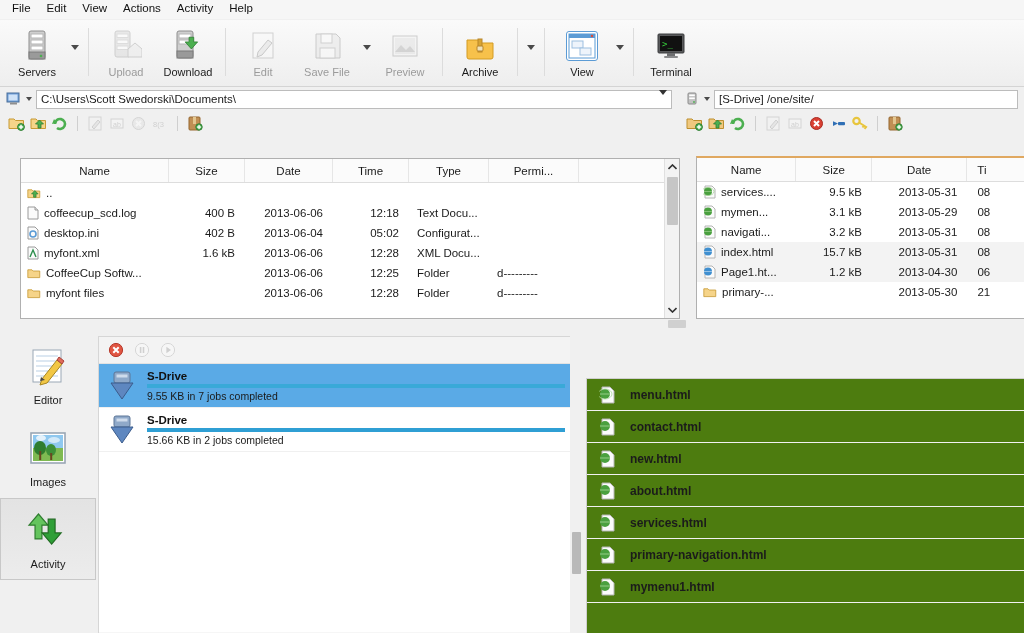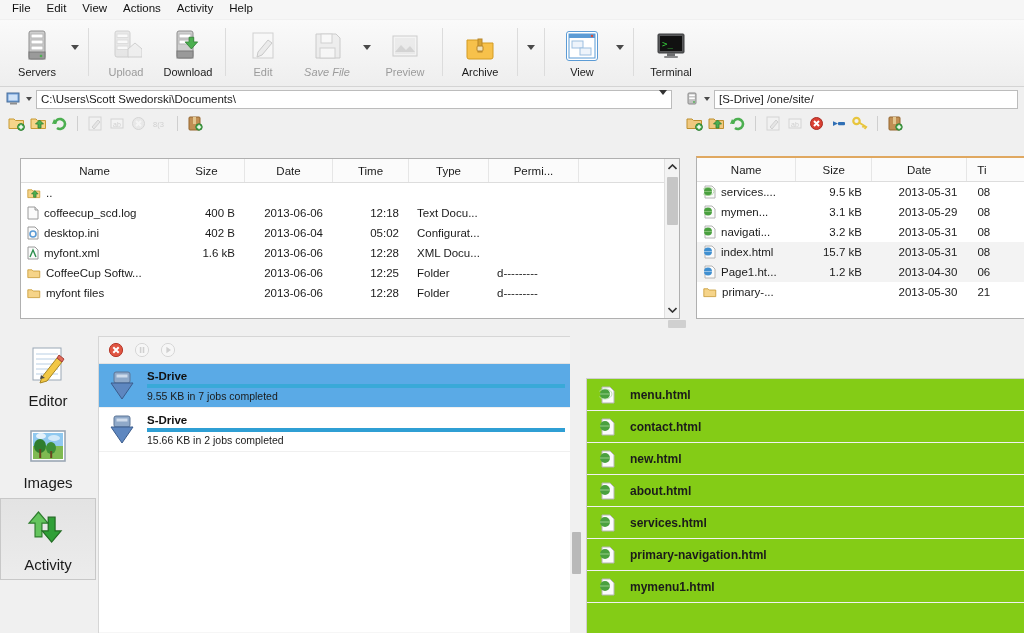--- a/index.html
+++ b/index.html
@@ -28,21 +28,21 @@
   .toolbar {
     height: 67px; background: linear-gradient(#fafafa,#eeeeee);
     border-bottom: 1px solid #d4d4d4;
     display: flex; align-items: flex-start; padding: 4px 0 0 6px;
   }
   .tb-sep { width: 1px; height: 48px; background: #dcdcdc; margin: 4px 6px 0 6px; }
   .tb-btn {
     width: 62px; display: flex; flex-direction: column;
     align-items: center; padding-top: 3px; cursor: default;
   }
-  .tb-btn.wide { width: 66px; font-style: italic; }
+  .tb-btn.wide { width: 66px; }
   .tb-ico { height: 38px; display: flex; align-items: center; justify-content: center; }
   .tb-lbl { font-size: 11px; margin-top: 1px; white-space: nowrap; }
   .tb-btn.disabled .tb-lbl { color: #9b9b9b; }
   .tb-btn.disabled .tb-ico { opacity: .42; }
   .tb-arrow {
     width: 14px; height: 46px; display: flex; align-items: center;
     justify-content: center; cursor: default;
   }
   .caret { width: 0; height: 0; border-left: 4px solid transparent;
            border-right: 4px solid transparent; border-top: 5px solid #4a4a4a; }
@@ -100,21 +100,21 @@
   .sb-thumb { position: absolute; left: 2px; width: 11px; background: #c6c6c6; border-radius: 1px; }
 
   
   .sidebar { position: absolute; left: 0; top: 334px; width: 96px; height: 299px; background: #f0f0f0; }
   .sb-item {
     width: 96px; height: 82px; display: flex; flex-direction: column;
     align-items: center; justify-content: center; cursor: default;
   }
   .sb-item.active { background: linear-gradient(#e3e3e3,#ececec); border: 1px solid #c8c8c8; }
   .sb-ico { width: 46px; height: 46px; display:flex; align-items:center; justify-content:center; }
-  .sb-lbl { font-size: 15px; margin-top: 4px; }
+  .sb-lbl { font-size: 11px; margin-top: 4px; }
 
   .xfer-panel {
     position: absolute; left: 98px; top: 336px; width: 474px; height: 297px;
     background: #f6f6f6; border: 1px solid #d6d6d6; border-bottom: none;
   }
   .xfer-tb { height: 27px; display: flex; align-items: center; gap: 9px; padding-left: 8px;
              background: #f3f3f3; border-bottom: 1px solid #e2e2e2; }
   .xfer-list { background: #fff; height: 268px; }
   .xfer-item { height: 44px; display: flex; align-items: center; padding: 0 6px; gap: 8px;
                border-bottom: 1px solid #f0f0f0; }
@@ -124,21 +124,21 @@
   .xfer-title { font-size: 11.5px; font-weight: bold; color: #111; }
   .xfer-bar { height: 4px; background: #2f9fd4; width: 100%; }
   .xfer-item.sel .xfer-bar { background: #39a9d8; }
   .xfer-sub { font-size: 10.5px; color: #1b1b1b; }
 
   .mid-scroll { position: absolute; left: 570px; top: 336px; width: 14px; height: 297px; background: #f0f0f0; }
   .mid-thumb { position: absolute; left: 2px; top: 196px; width: 9px; height: 42px; background: #b9b9b9; border-radius: 1px; }
 
   .doc-panel {
     position: absolute; left: 586px; top: 378px; width: 438px; height: 255px;
-    background: #84cc16; border: 1px solid #cfcfcf; border-right: none; border-bottom: none;
+    background: #4d7c0f; border: 1px solid #cfcfcf; border-right: none; border-bottom: none;
   }
   .doc-row { height: 32px; display: flex; align-items: center; gap: 14px; padding-left: 12px;
              border-bottom: 1px solid #f1f1f1; font-size: 12px; font-weight: bold; }
 
   .icon-svg { display: block; }
 </style>
 </head>
 <body>
 
 <div id="app">

